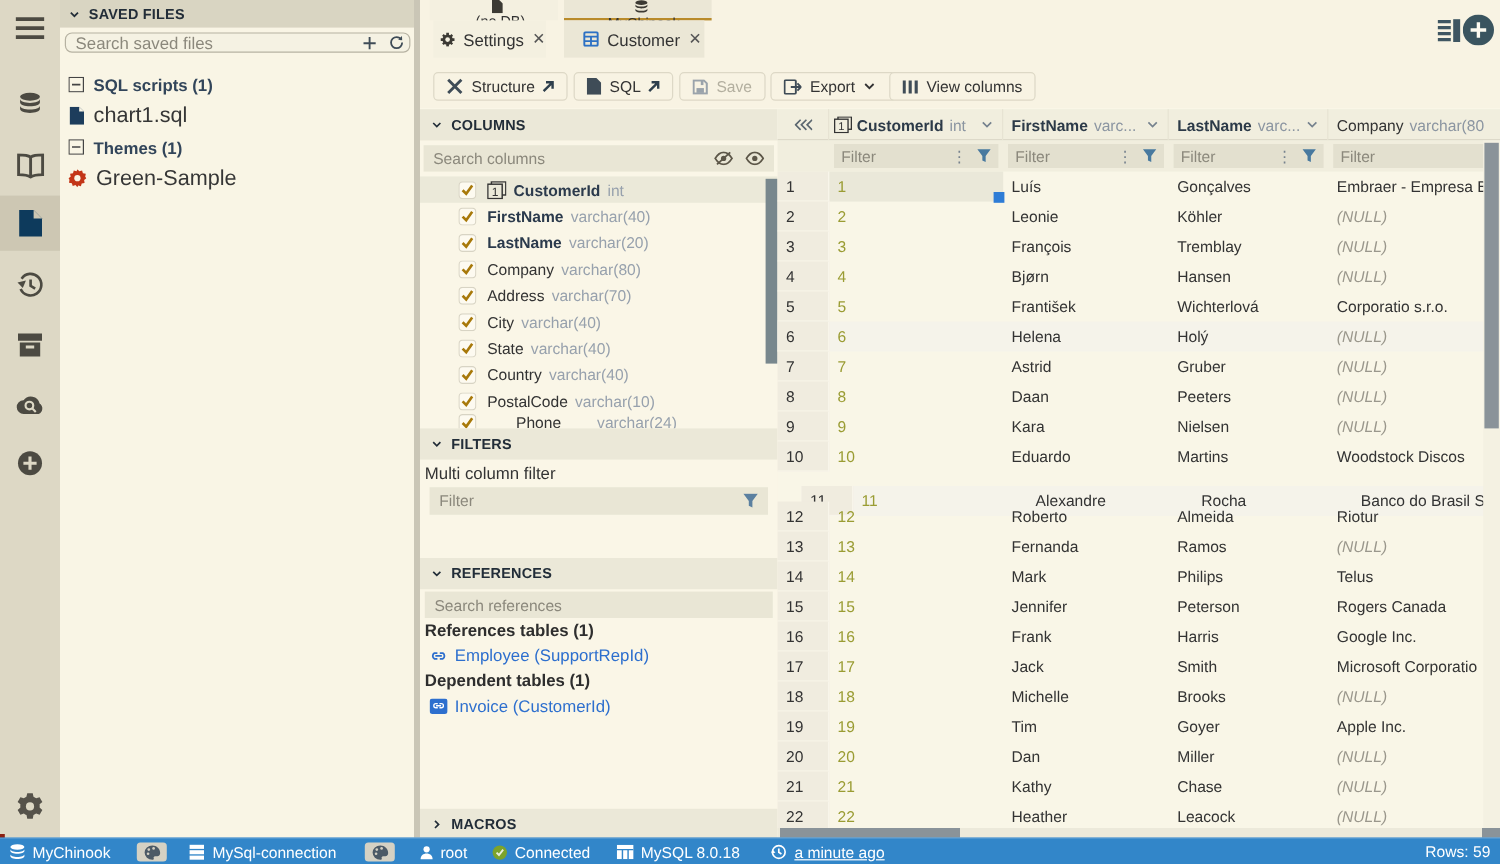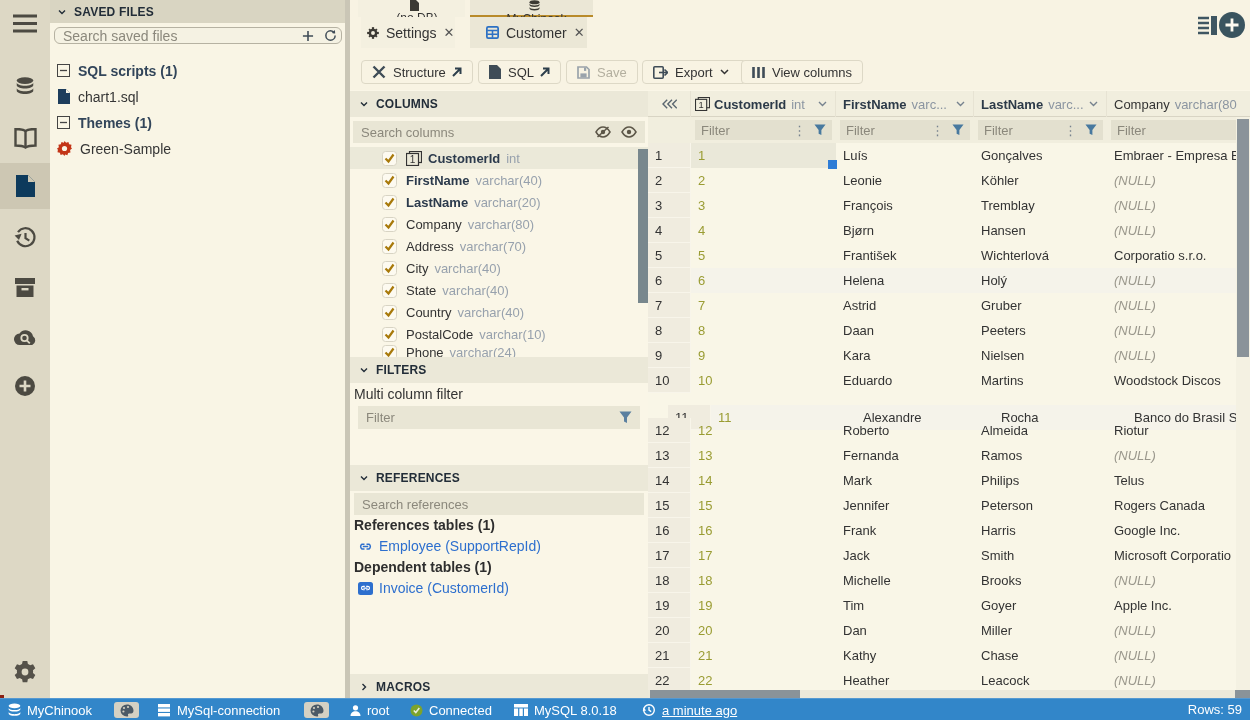--- a/index.html
+++ b/index.html
@@ -16,21 +16,21 @@
 
 #files { left:50px; top:0; width:295px; height:698px; background:#f9f5e5; }
 #files .phead { position:absolute; left:0; top:0; width:295px; height:23px; background:#d9d5c2; display:flex; align-items:center; padding-left:8px; }
 .phead b { font-size:12px; color:#222d38; letter-spacing:0.2px; }
 .chev { width:8px; height:8px; margin-right:8px; }
 #searchfiles { position:absolute; left:4px; top:27px; width:288px; height:17px; border:1px solid #b6b2a2; border-radius:6px; background:#f5f2e3; display:flex; align-items:center; padding:0 4px 0 8px; }
 #searchfiles span { color:#8b887c; font-size:14px; }
 .tree-row { position:absolute; left:0; width:295px; height:25px; display:flex; align-items:center; }
 .tree-row .ticon { margin-left:7px; margin-right:8px; }
 .tree-row b { font-size:14px; color:#32455a; }
-.tree-row span { font-size:14px; color:#363636; }
+.tree-row span { font-size:18px; color:#363636; }
 
 
 #vdiv { left:345px; top:0; width:5px; height:698px; background:#cac6b6; }
 
 
 #topbar { left:350px; top:0; width:900px; height:90px; background:#f8f3e3; }
 .tab1 { position:absolute; top:0; height:17px; display:flex; align-items:center; font-size:12px; color:#333; white-space:nowrap;flex-direction:column; }
 #tabnodb { left:8px; width:107px; background:#f4f0e0; padding-left:11px; }
 #tabchinook { left:120px; width:123px; background:#ebe7d6; border-bottom:2px solid #b98b2a; padding-left:10px; }
 .tab2 { position:absolute; top:17px; height:31px; display:flex; align-items:center; font-size:14px; color:#333; }
@@ -390,21 +390,21 @@
       <span class="tp">varchar(40)</span>
     </div>
   <div class="colrow" style="top:232px;">
       <svg class="cb" width="15" height="15" viewBox="0 0 15 15">
         <rect x="0.5" y="0.5" width="14" height="14" rx="3" fill="#fdfaf0" stroke="#d8d4c4"></rect>
         <path d="M3.5 7.5l3 3 5-7" fill="none" stroke="#a8790a" stroke-width="2.2"></path>
       </svg>
       <span class="nm">PostalCode</span>
       <span class="tp">varchar(10)</span>
     </div>
-  <div class="colrow" style="top:254px; height:12px; overflow:hidden; align-items:flex-start;">
+  <div class="colrow" style="top:254px; height:12px; overflow:hidden; align-items:flex-start;gap:24px;">
       <svg class="cb" width="15" height="15" viewBox="0 0 15 15">
         <rect x="0.5" y="0.5" width="14" height="14" rx="3" fill="#fdfaf0" stroke="#d8d4c4"></rect>
         <path d="M3.5 7.5l3 3 5-7" fill="none" stroke="#a8790a" stroke-width="2.2"></path>
       </svg>
       <span class="nm">Phone</span>
       <span class="tp">varchar(24)</span>
     </div>
   <div id="colscroll">
       <div></div>
     </div>

